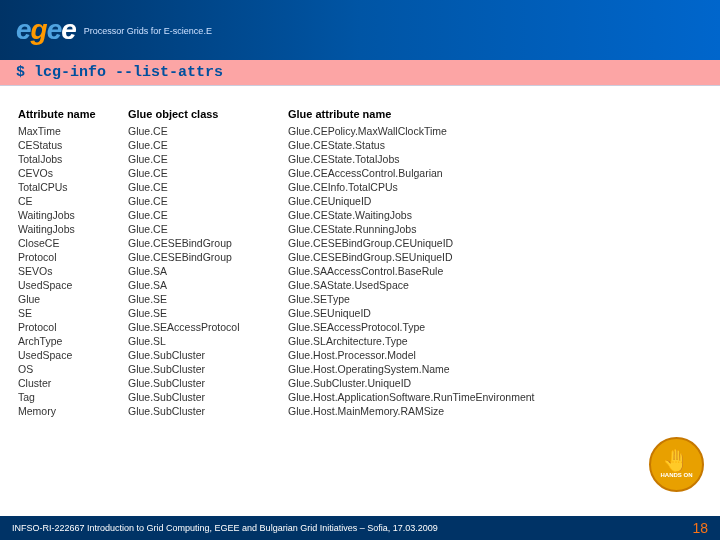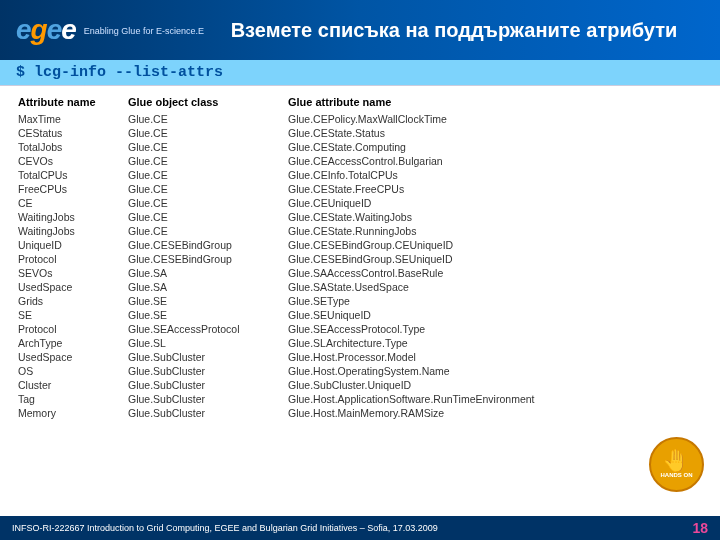--- a/index.html
+++ b/index.html
@@ -37,34 +37,34 @@
     .header-title {
       flex: 1;
       text-align: center;
       font-size: 20px;
       font-weight: bold;
       color: #fff;
     }
 
     
     #subheader {
-      background: #7dd3fc;
+      background: #fca5a5;
       padding: 4px 16px 4px 16px;
       border-bottom: 1px solid #ccd;
     }
     .command-line {
       font-size: 15px;
       font-weight: bold;
       color: #00509e;
       font-family: 'Courier New', monospace;
     }
 
     
     #main {
-      padding: 8px 16px;
+      padding: 20px 16px;
       display: flex;
       gap: 0;
     }
 
     
     #attr-table {
       width: 100%;
       font-size: 11px;
       border-collapse: collapse;
     }
@@ -97,22 +97,22 @@
       color: #fff;
       font-size: 9px;
       padding: 4px 12px;
       display: flex;
       align-items: center;
       justify-content: space-between;
     }
     .footer-text { flex: 1; }
     .footer-num {
       font-size: 14px;
-      font-weight: bold;
-      color: #ec4899;
+      font-weight: normal;
+      color: #f97316;
       margin-left: 10px;
     }
 
     
     .hands-on {
       position: absolute;
       right: 16px;
       bottom: 48px;
       width: 55px;
       height: 55px;
@@ -142,23 +142,22 @@
     }
   </style>
 </head>
 <body>
 
 <div id="header">
   <div id="logo-area">
     <div class="logo-egee">
       <span class="e1">e</span><span class="g">g</span><span class="e2">e</span><span class="e3">e</span>
     </div>
-    <div class="logo-subtitle">Enabling Glue for E-science.E</div>
+    <div class="logo-subtitle">Processor Grids for E-science.E</div>
   </div>
-  <div class="header-title">Вземете списъка на поддържаните атрибути</div>
 </div>
 
 <div id="subheader">
   <div class="command-line">$ lcg-info --list-attrs</div>
 </div>
 
 <div id="main">
   <table id="attr-table">
     <thead>
       <tr>
@@ -174,74 +173,69 @@
           <td class="col-glue-attr">Glue.CEPolicy.MaxWallClockTime</td>
         </tr>
         <tr>
           <td class="col-attr">CEStatus</td>
           <td class="col-glue">Glue.CE</td>
           <td class="col-glue-attr">Glue.CEState.Status</td>
         </tr>
         <tr>
           <td class="col-attr">TotalJobs</td>
           <td class="col-glue">Glue.CE</td>
-          <td class="col-glue-attr">Glue.CEState.Computing</td>
+          <td class="col-glue-attr">Glue.CEState.TotalJobs</td>
         </tr>
         <tr>
           <td class="col-attr">CEVOs</td>
           <td class="col-glue">Glue.CE</td>
           <td class="col-glue-attr">Glue.CEAccessControl.Bulgarian</td>
         </tr>
         <tr>
           <td class="col-attr">TotalCPUs</td>
           <td class="col-glue">Glue.CE</td>
           <td class="col-glue-attr">Glue.CEInfo.TotalCPUs</td>
         </tr>
         <tr>
-          <td class="col-attr">FreeCPUs</td>
-          <td class="col-glue">Glue.CE</td>
-          <td class="col-glue-attr">Glue.CEState.FreeCPUs</td>
-        </tr>
-        <tr>
           <td class="col-attr">CE</td>
           <td class="col-glue">Glue.CE</td>
           <td class="col-glue-attr">Glue.CEUniqueID</td>
         </tr>
         <tr>
           <td class="col-attr">WaitingJobs</td>
           <td class="col-glue">Glue.CE</td>
           <td class="col-glue-attr">Glue.CEState.WaitingJobs</td>
         </tr>
         <tr>
           <td class="col-attr">WaitingJobs</td>
           <td class="col-glue">Glue.CE</td>
           <td class="col-glue-attr">Glue.CEState.RunningJobs</td>
         </tr>
         <tr>
-          <td class="col-attr">UniqueID</td>
+          <td class="col-attr">CloseCE</td>
           <td class="col-glue">Glue.CESEBindGroup</td>
           <td class="col-glue-attr">Glue.CESEBindGroup.CEUniqueID</td>
         </tr>
         <tr>
           <td class="col-attr">Protocol</td>
           <td class="col-glue">Glue.CESEBindGroup</td>
           <td class="col-glue-attr">Glue.CESEBindGroup.SEUniqueID</td>
         </tr>
         <tr>
           <td class="col-attr">SEVOs</td>
           <td class="col-glue">Glue.SA</td>
           <td class="col-glue-attr">Glue.SAAccessControl.BaseRule</td>
         </tr>
         <tr>
           <td class="col-attr">UsedSpace</td>
           <td class="col-glue">Glue.SA</td>
           <td class="col-glue-attr">Glue.SAState.UsedSpace</td>
         </tr>
         <tr>
-          <td class="col-attr">Grids</td>
+          <td class="col-attr">Glue</td>
           <td class="col-glue">Glue.SE</td>
           <td class="col-glue-attr">Glue.SEType</td>
         </tr>
         <tr>
           <td class="col-attr">SE</td>
           <td class="col-glue">Glue.SE</td>
           <td class="col-glue-attr">Glue.SEUniqueID</td>
         </tr>
         <tr>
           <td class="col-attr">Protocol</td>

